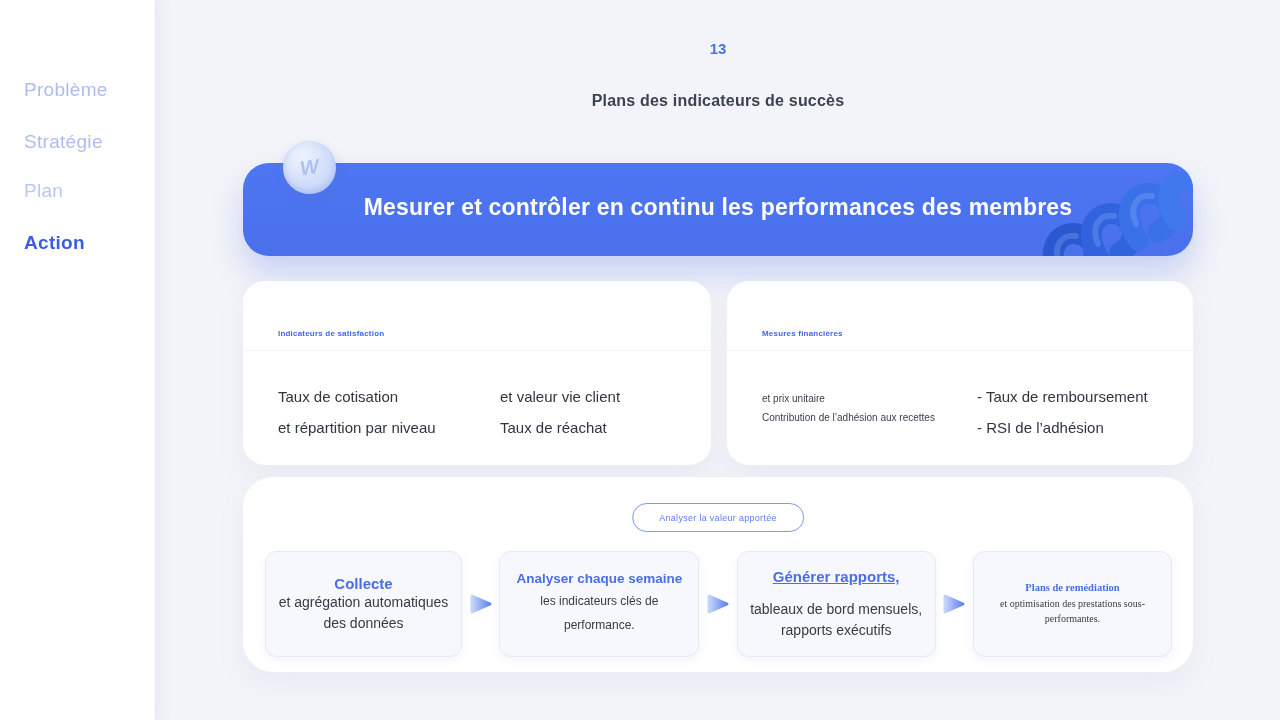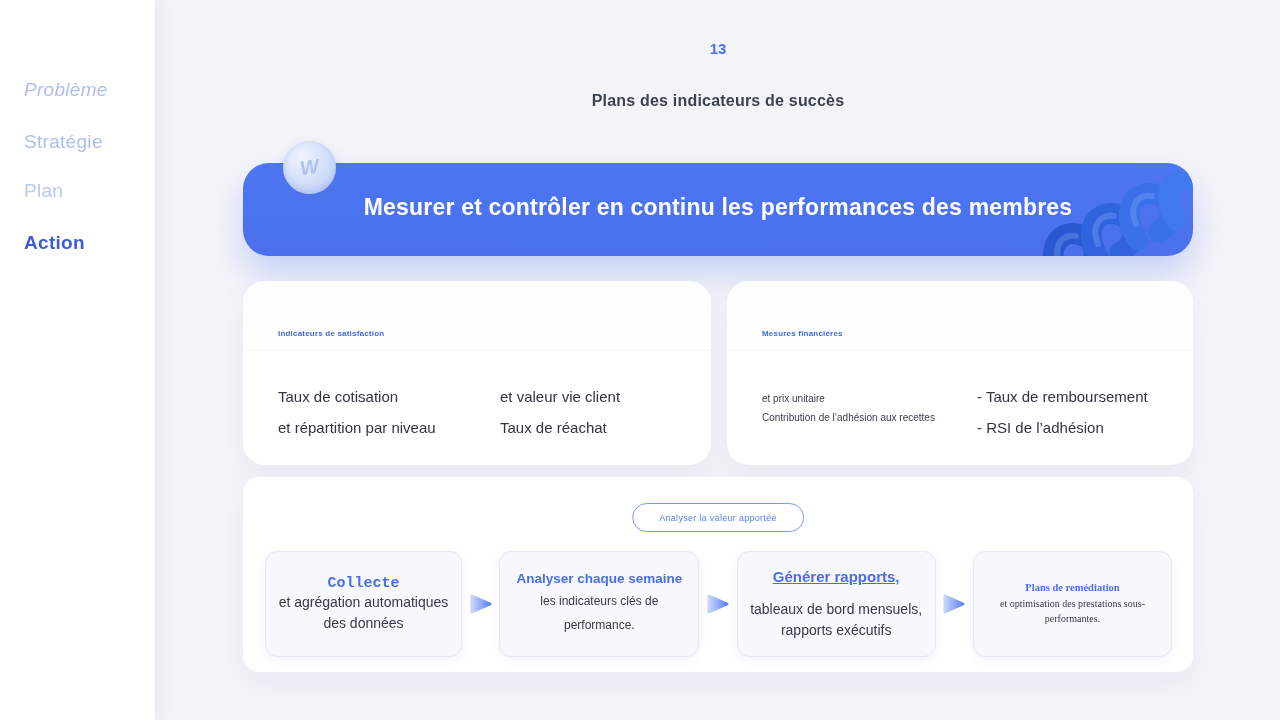--- a/index.html
+++ b/index.html
@@ -17,21 +17,21 @@
     background:#ffffff;
     border-right:1px solid #e7e7f2;
     box-shadow:6px 0 14px rgba(190,195,225,.18);
     z-index:5;
   }
   .nav-item {
     position:absolute; left:24px;
     font-size:19px; font-weight:500; letter-spacing:.3px;
     color:#aebdf0; cursor:pointer; white-space:nowrap;
   }
-  .nav-item.n0 { top:79px;font-style:italic; }
+  .nav-item.n0 { top:79px; }
   .nav-item.n1 { top:131px; }
   .nav-item.n2 { top:180px; color:#b9c8f3; }
   .nav-item.n3 { top:232px; color:#3a5be4; font-weight:700; }
 
   
   .page-number {
     position:absolute; left:156px; width:1124px; top:40px;
     text-align:center; font-size:15px; font-weight:700; color:#4a72e8;
   }
   .page-title {
@@ -91,21 +91,21 @@
   }
   .metric-col { line-height:31px; }
   .metric-card.left  .col1 { width:222px; font-size:15px; color:#2f3640; }
   .metric-card.left  .col2 { font-size:15px; color:#2f3640; }
   .metric-card.right .col1 { width:215px; font-size:10px; color:#3a4150; line-height:19px; padding-top:8px; }
   .metric-card.right .col2 { font-size:15px; color:#2f3640; }
 
   
   .process-panel {
     position:absolute; left:243px; top:477px; width:950px; height:195px;
-    background:#ffffff; border-radius:16px;
+    background:#ffffff; border-radius:30px;
     box-shadow:0 12px 26px rgba(145,155,195,.10);
   }
   .pill-button {
     position:absolute; left:50%; top:26px; transform:translateX(-50%);
     height:29px; padding:0 26px; border-radius:15px;
     background:#ffffff; border:1px solid #7b97f0;
     display:flex; align-items:center;
     font-size:9px; font-weight:500; color:#5b7ff2; letter-spacing:.3px;
     cursor:pointer; white-space:nowrap;
   }
@@ -119,21 +119,21 @@
     box-shadow:0 3px 8px rgba(165,175,215,.14);
     display:flex; flex-direction:column; align-items:center; justify-content:center;
     text-align:center; padding:6px 10px;
   }
   .step-card .step-title { color:#4a6de8; font-weight:700; }
   .step-card .step-desc  { color:#353b47; }
   .step-card.s0 { width:197px; }
   .step-card.s1 { width:200px; }
   .step-card.s2 { width:199px; }
   .step-card.s3 { width:199px;font-family:Liberation Serif, serif; }
-  .s0 .step-title { font-size:15px; margin-bottom:0;font-family:Liberation Mono, monospace; }
+  .s0 .step-title { font-size:15px; margin-bottom:0; }
   .s0 .step-desc  { font-size:14px; line-height:21px; }
   .s1 .step-title { font-size:13.5px; margin-bottom:3px; }
   .s1 .step-desc  { font-size:12px; line-height:24px; }
   .s2 .step-title { font-size:15px; margin-bottom:14px;text-decoration:underline; }
   .s2 .step-desc  { font-size:14px; line-height:21px; }
   .s3 .step-title { font-size:10.5px; margin-bottom:3px; }
   .s3 .step-desc  { font-size:10px; line-height:15px; }
   .step-arrow {
     flex:1; display:flex; align-items:center; justify-content:center;
   }

